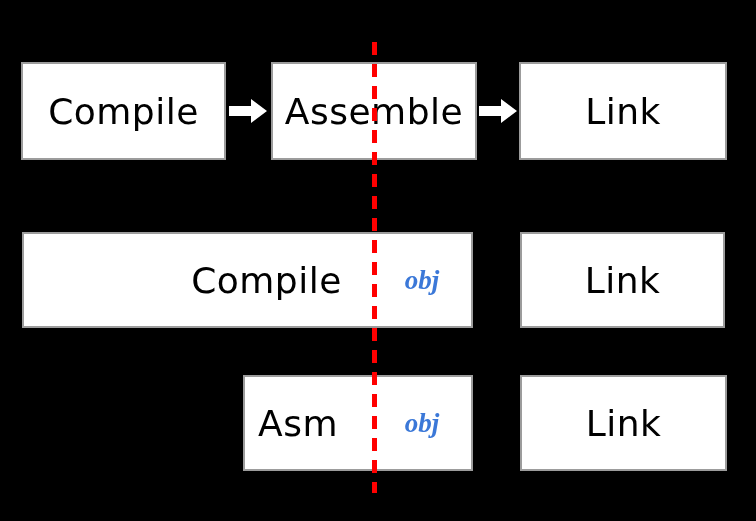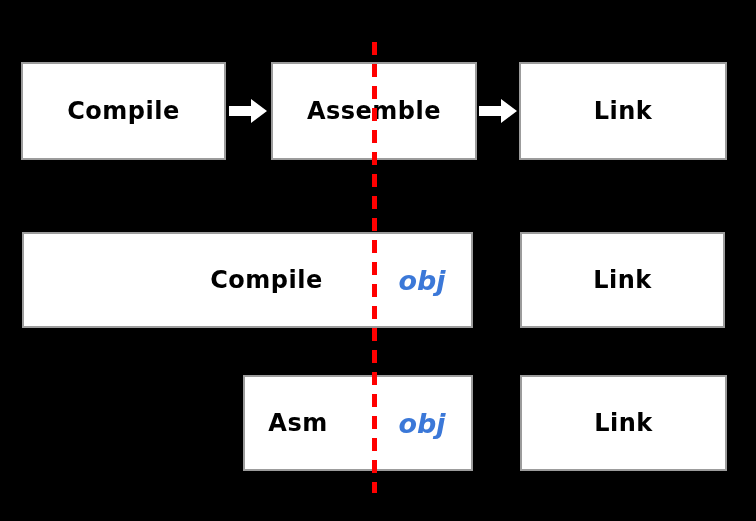--- a/index.html
+++ b/index.html
@@ -19,31 +19,32 @@
     position: absolute;
     background: #ffffff;
     border: 2px solid #9c9c9c;
     box-sizing: border-box;
     display: flex;
     align-items: center;
     justify-content: center;
   }
   .stage-label {
     color: #000000;
-    font-size: 24px;
-    font-weight: bold;
+    font-size: 36px;
+    font-weight: normal;
     letter-spacing: 0.5px;
     white-space: nowrap;
   }
   .obj-label {
     color: #3b78d8;
     font-size: 27px;
     font-weight: bold;
     font-style: italic;
     white-space: nowrap;
+    font-family: Liberation Serif, serif;
   }
   .pos-label {
     position: absolute;
     top: 0;
     bottom: 0;
     display: flex;
     align-items: center;
     justify-content: center;
   }
   

